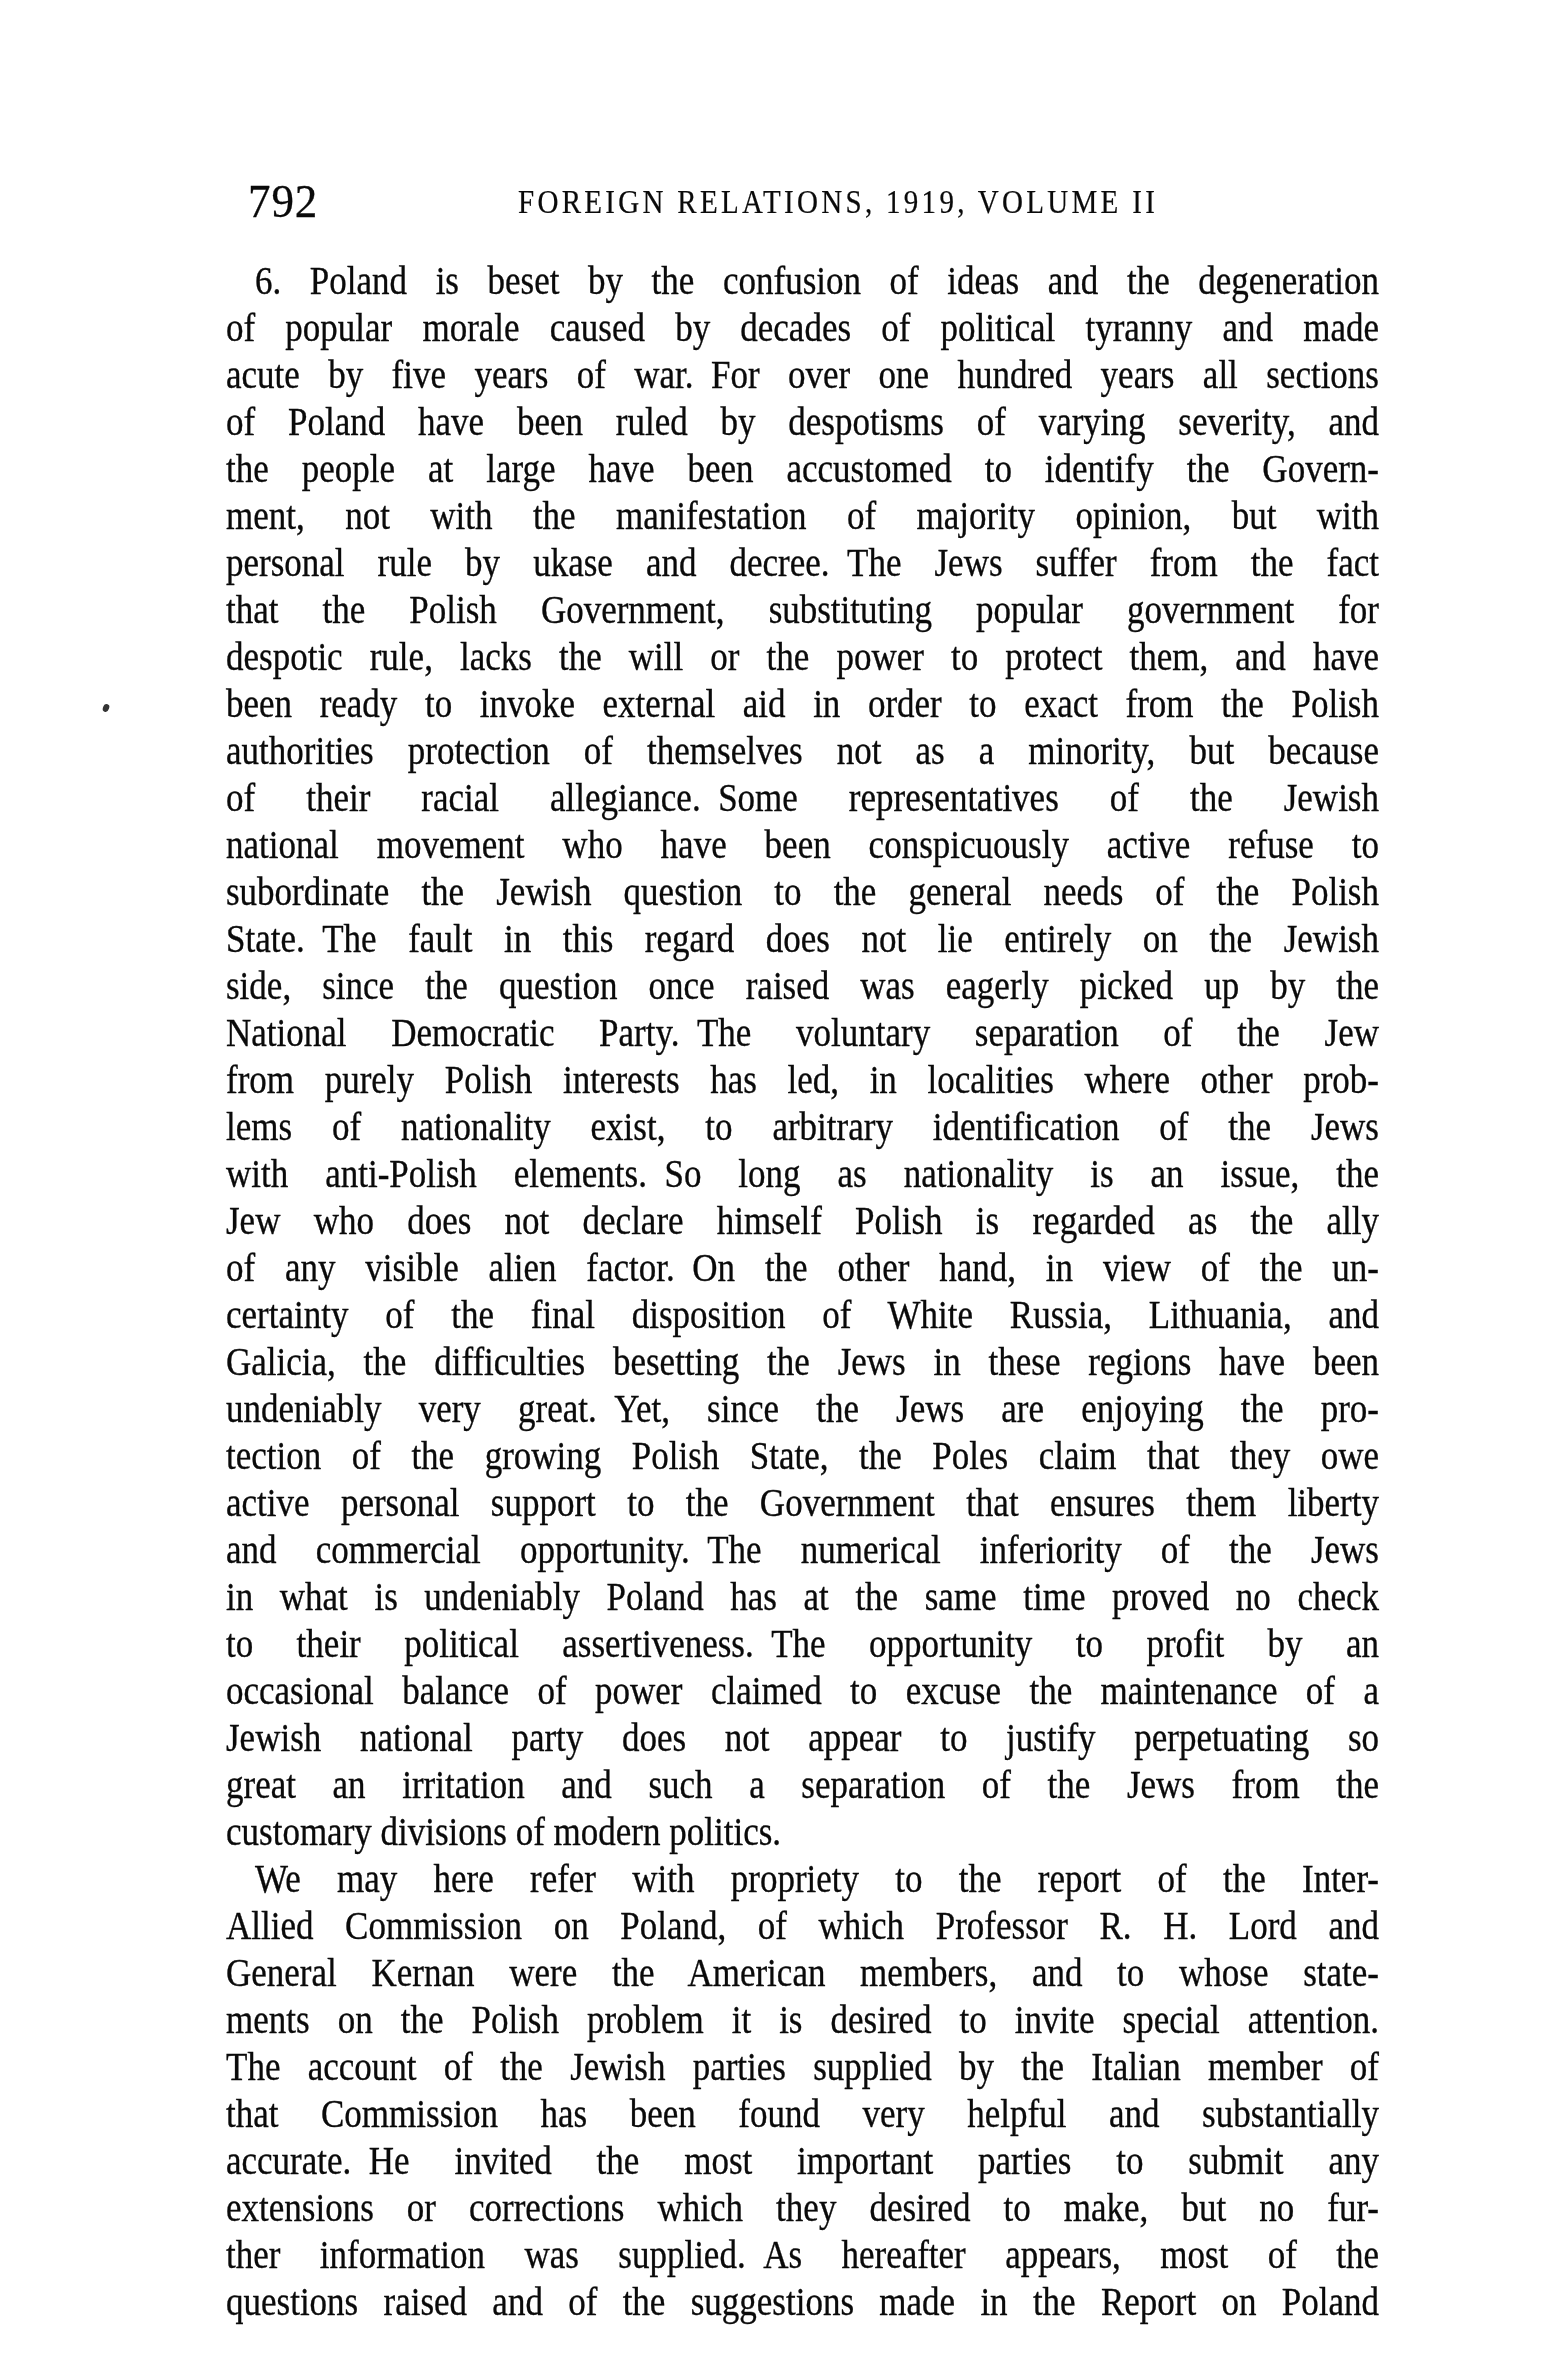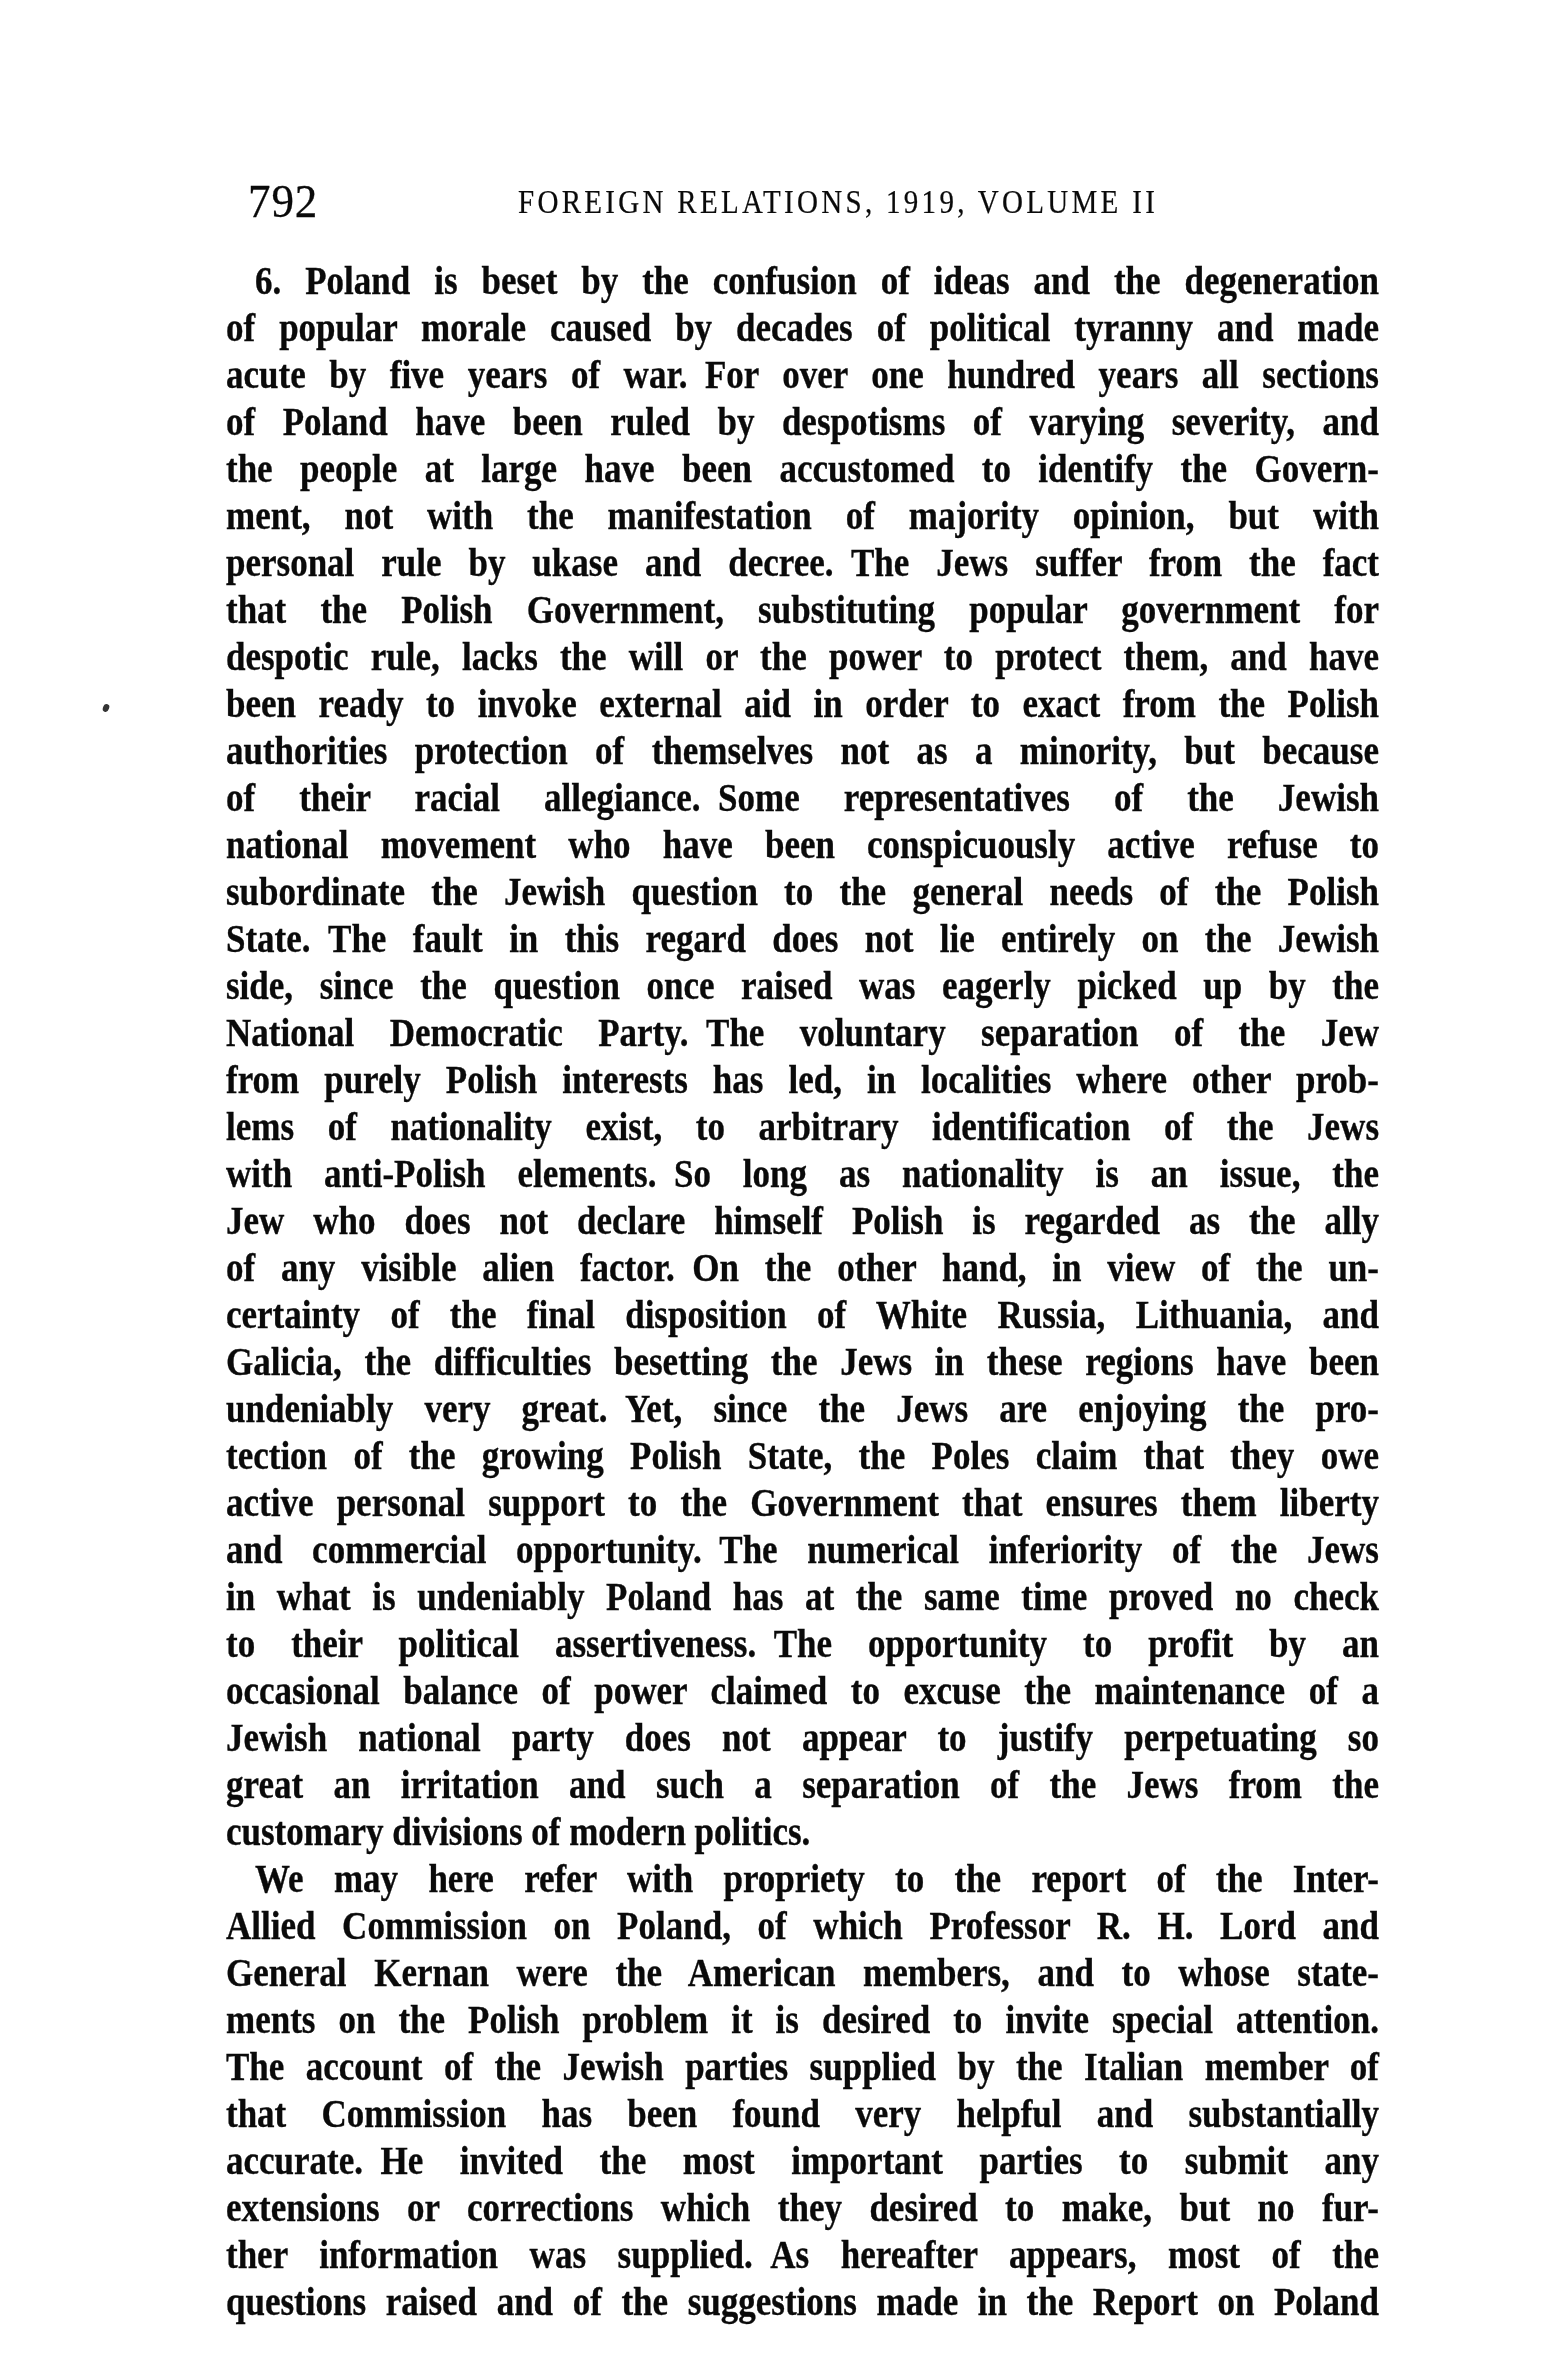--- a/index.html
+++ b/index.html
@@ -39,21 +39,20 @@
     transform: scaleY(1.15);
     transform-origin: 0 0;
     -webkit-text-stroke: 0.2px var(--ink, #0a0a0a);
   }
   
   #body-text {
     position: absolute;
     left: 226px;
     top: 259px;
     width: 1153px;
-    font-weight: bold;
   }
   .text-line {
     height: 47px;
     line-height: 47px;
     font-size: 35px;
     text-align: justify;
     text-align-last: justify;
     transform: scaleY(1.16);
     transform-origin: 50% 72%;
     -webkit-text-stroke: 0.3px var(--ink, #0a0a0a);

